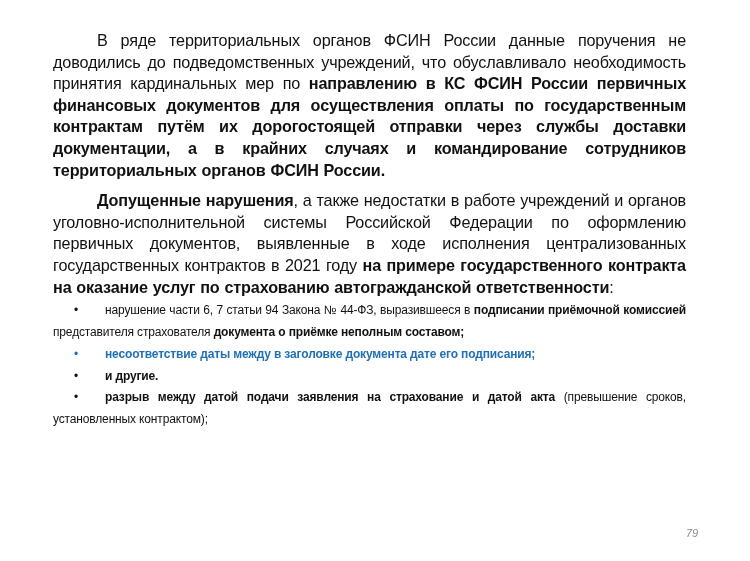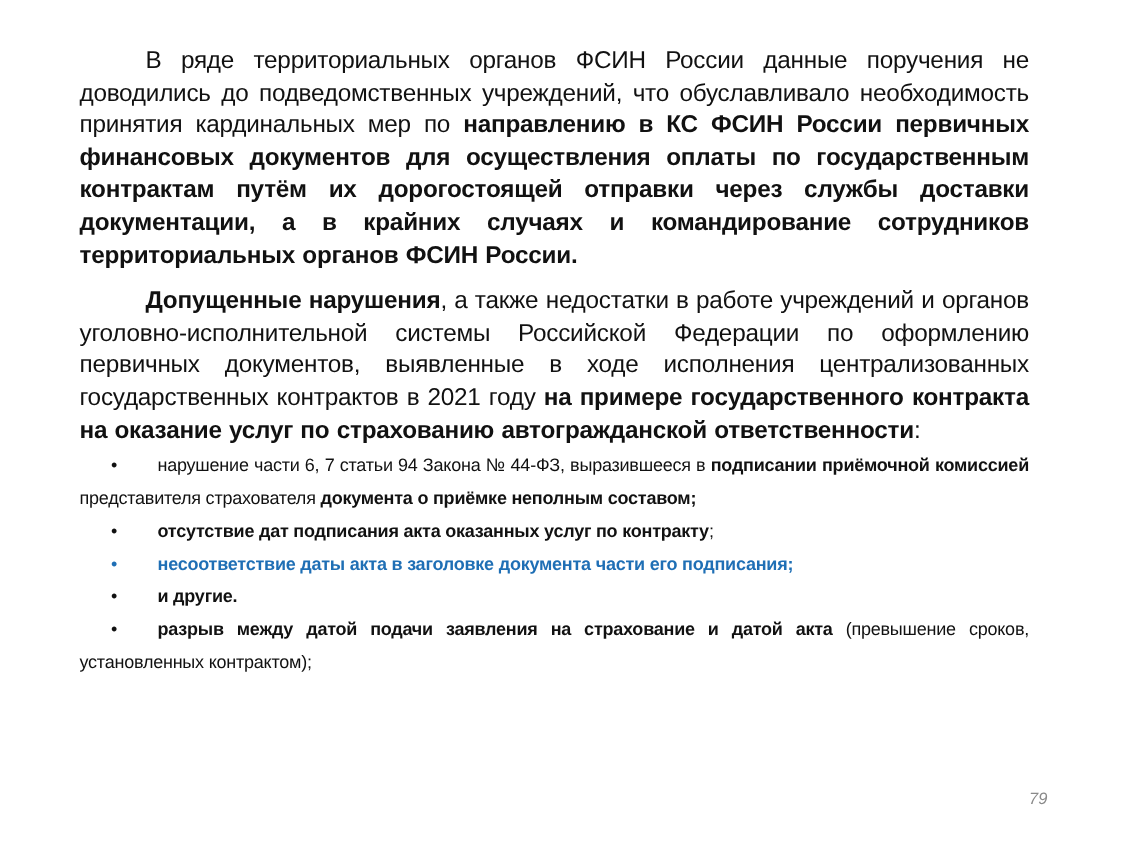--- a/index.html
+++ b/index.html
@@ -72,23 +72,22 @@
 <div class="slide">
   <div class="content">
 
     <p class="para"><span>В ряде территориальных органов ФСИН России данные поручения не доводились до подведомственных учреждений, что обуславливало необходимость принятия кардинальных мер по </span><span class="b">направлению в КС  ФСИН России первичных финансовых документов для осуществления оплаты по государственным контрактам путём их дорогостоящей отправки через службы доставки документации, а в крайних случаях и командирование сотрудников территориальных органов ФСИН России.</span></p>
 
     <p class="para"><span class="b">Допущенные нарушения</span><span>, а также недостатки в работе учреждений и органов уголовно-исполнительной системы Российской Федерации по оформлению первичных документов, выявленные в ходе исполнения централизованных государственных контрактов в 2021 году </span><span class="b">на примере государственного контракта на оказание услуг по страхованию автогражданской ответственности</span><span>:</span></p>
 
     <ul class="list">
       <li class="item"><span class="bullet">•</span><span>нарушение части 6, 7 статьи 94 Закона № 44-ФЗ, выразившееся в </span><span class="b">подписании приёмочной комиссией</span><span> представителя страхователя </span><span class="b">документа о приёмке неполным составом;</span></li>
 
-      <li class="item"><span class="bullet">•</span><span class="b">отсутствие дат подписания акта оказанных услуг по контракту</span><span>;</span></li>
 
-      <li class="item blue"><span class="bullet">•</span><span class="b">несоответствие даты акта в заголовке документа части его подписания;</span></li>
+      <li class="item blue"><span class="bullet">•</span><span class="b">несоответствие даты между в заголовке документа дате его подписания;</span></li>
 
       <li class="item"><span class="bullet">•</span><span class="b">и другие.</span></li>
 
       <li class="item"><span class="bullet">•</span><span class="b">разрыв между датой подачи заявления на страхование и датой акта</span><span> (превышение сроков, установленных контрактом);</span></li>
     </ul>
   </div>
 
   <div class="page-number">79</div>
 </div>
 

